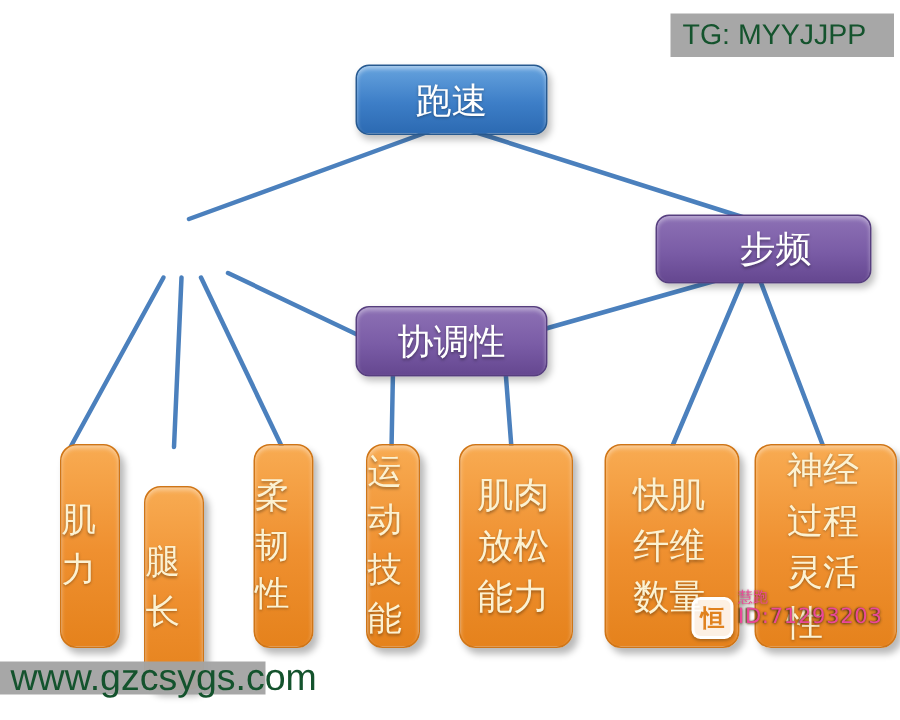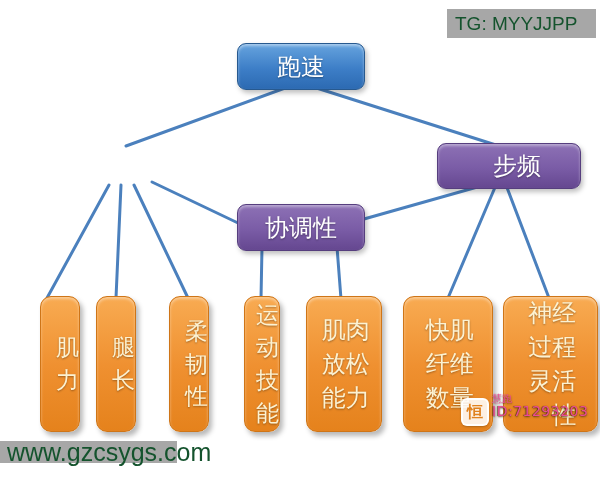--- a/index.html
+++ b/index.html
@@ -28,27 +28,27 @@
     border:1px solid #cf7517;
     box-shadow:3px 4px 5px rgba(0,0,0,.28), inset 0 2px 3px rgba(255,255,255,.4);
     color:#fcf2d2;border-radius:11px;
   }
   .n-root{left:237px;top:43px;width:126px;height:45px;font-size:24px;}
   .n-stride-length{left:62px;top:143px;width:126px;height:44px;font-size:24px;}
   .n-stride-freq{left:437px;top:143px;width:126px;height:44px;font-size:24px;padding-left:16px;}
   .n-coordination{left:237px;top:204px;width:126px;height:45px;font-size:24px;}
   .leaf{top:296px;height:134px;font-size:23px;line-height:1.42;}
   .l0{left:40px;width:38px;}
-  .l1{left:96px;width:38px;}
+  .l1{left:96px;width:38px;margin-top:28px;}
   .l2{left:169px;width:38px;}
   .l3{left:244px;width:34px;}
   .l4{left:306px;width:74px;font-size:24px;}
   .l5{left:403px;width:88px;font-size:24px;}
   .l6{left:503px;width:93px;font-size:24px;}
-  .txt{display:block;text-align:right;word-break:break-all;}
+  .txt{display:block;text-align:left;word-break:break-all;}
   .l4 .txt,.l5 .txt,.l6 .txt{width:2.15em;}
   .wm-box{
     position:absolute;z-index:5;background:rgba(163,163,163,.96);color:#14532d;
     display:flex;align-items:center;font-family:"Liberation Sans",sans-serif;
   }
   .wm-tg{left:447px;top:9px;width:149px;height:29px;font-size:19px;padding-left:8px;box-sizing:border-box;}
   .wm-url{left:0px;top:441px;width:177px;height:22px;font-size:25px;padding-left:7px;box-sizing:border-box;}
   .wm-logo{position:absolute;z-index:6;left:461px;top:394px;display:flex;align-items:flex-start;}
   .wm-logo-square{
     width:24px;height:24px;margin-top:4px;border-radius:6px;

